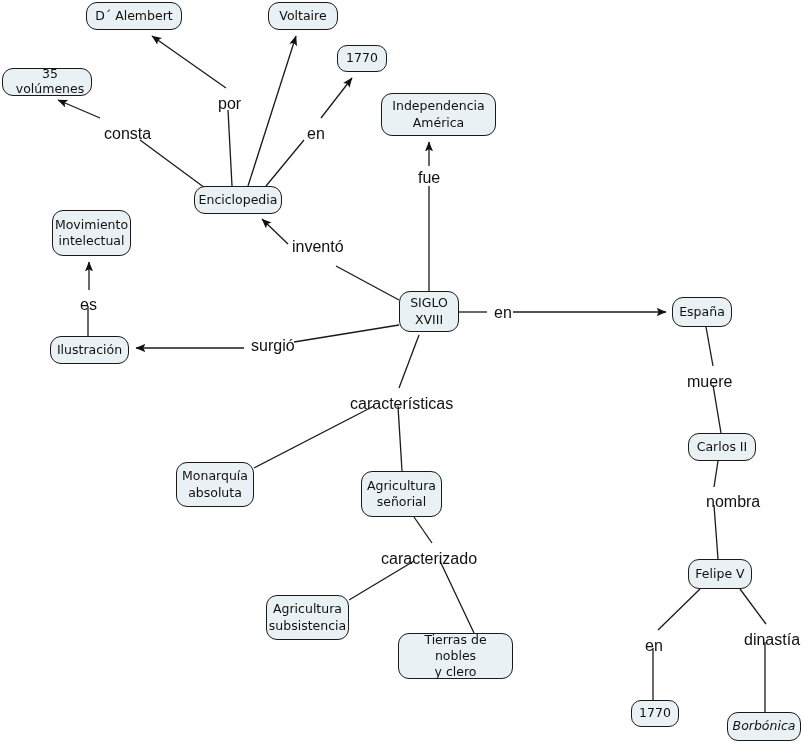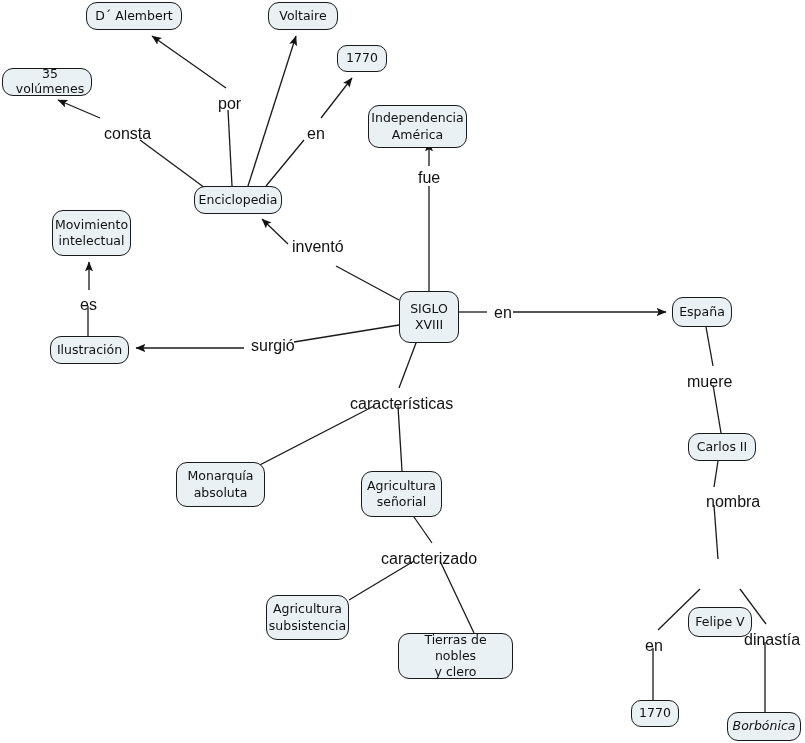--- a/index.html
+++ b/index.html
@@ -124,44 +124,44 @@
   </svg>
 
   <div class="node-box" style="left:86px;  top:2px;   width:96px;  height:28px;">D´ Alembert</div>
 
   <div class="node-box" style="left:268px; top:2px;   width:70px;  height:28px;">Voltaire</div>
 
   <div class="node-box tight" style="left:337px; top:45px;  width:50px;  height:27px;">1770</div>
 
   <div class="node-box" style="left:2px;   top:68px;  width:90px;  height:28px;padding-left:12px;">35 volúmenes</div>
 
-  <div class="node-box two-line" style="left:368px; top:93px;  width:99px;  height:43px;margin-top:12px;">Independencia
+  <div class="node-box two-line" style="left:381px; top:93px;  width:115px;  height:43px;">Independencia
 América</div>
 
   <div class="node-box" style="left:194px; top:186px; width:88px;  height:28px;">Enciclopedia</div>
 
   <div class="node-box two-line" style="left:52px;  top:210px; width:79px;  height:46px;">Movimiento
 intelectual</div>
 
-  <div class="node-box two-line" style="left:399px; top:291px; width:60px;  height:52px;">SIGLO
+  <div class="node-box two-line" style="left:399px; top:291px; width:60px;  height:41px;">SIGLO
 XVIII</div>
 
   <div class="node-box" style="left:672px; top:297px; width:60px;  height:30px;">España</div>
 
   <div class="node-box" style="left:50px;  top:336px; width:79px;  height:28px;">Ilustración</div>
 
   <div class="node-box" style="left:688px; top:433px; width:68px;  height:28px;">Carlos II</div>
 
-  <div class="node-box two-line" style="left:176px; top:462px; width:89px;  height:45px;">Monarquía
+  <div class="node-box two-line" style="left:176px; top:462px; width:78px;  height:45px;">Monarquía
 absoluta</div>
 
   <div class="node-box two-line" style="left:361px; top:471px; width:81px;  height:46px;">Agricultura
 señorial</div>
 
-  <div class="node-box" style="left:688px; top:559px; width:64px;  height:30px;margin-top:48px;">Felipe V</div>
+  <div class="node-box" style="left:688px; top:559px; width:64px;  height:30px;">Felipe V</div>
 
   <div class="node-box two-line" style="left:266px; top:595px; width:83px;  height:45px;">Agricultura
 subsistencia</div>
 
   <div class="node-box two-line" style="left:398px; top:633px; width:115px; height:46px;">Tierras de nobles
 y clero</div>
 
   <div class="node-box tight" style="left:631px; top:700px; width:48px;  height:27px;">1770</div>
 
   <div class="node-box" style="left:727px; top:712px; width:74px;  height:29px;font-style:italic;">Borbónica</div>

